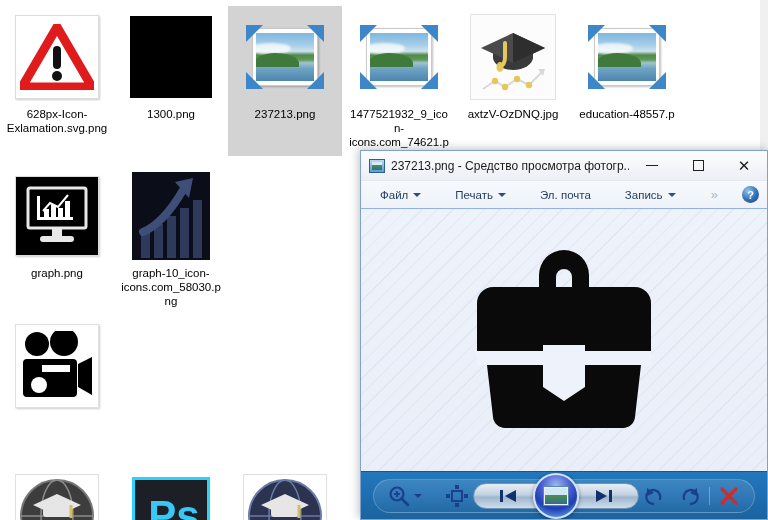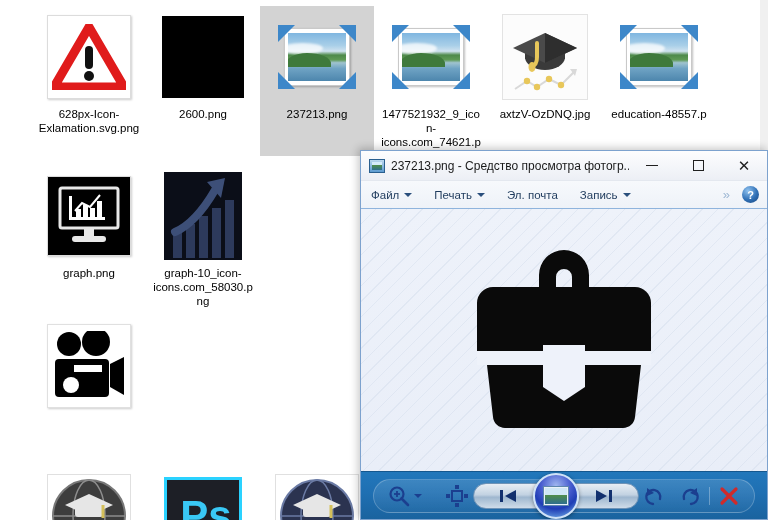--- a/index.html
+++ b/index.html
@@ -13,21 +13,20 @@
   
   #file-grid {
     position: absolute; left: 0; top: 0;
     width: 768px; height: 520px;
     background: #ffffff;
     padding: 6px 0 0 0;
   }
   .grid-row {
     display: flex;
     align-items: flex-start;
-    padding-left: 32px;
   }
   .file-cell {
     width: 114px;
     min-height: 150px;
     padding: 6px 2px 2px 2px;
     display: flex;
     flex-direction: column;
     align-items: center;
     text-align: center;
   }
@@ -168,21 +167,21 @@
   }
   .win-btn.close-btn { font-size: 15px; }
   .glyph-min { display:block; width:12px; height:1px; background:#202020; }
   .glyph-max { display:block; width:11px; height:11px; border:1px solid #202020; }
 
   #pv-toolbar {
     height: 28px; flex:none;
     background: linear-gradient(to bottom,#f7f9fc,#eef2f8);
     border-bottom: 1px solid #8fb4dd;
     display:flex; align-items:center;
-    padding-left: 1px; gap: 4px;
+    padding-left: 10px; gap: 16px;
   }
   .tb-item {
     display:flex; align-items:center; gap:5px;
     font-size:11.5px; color:#1e3a5c; padding: 0 9px; height:22px;
     font-family:"Liberation Sans", sans-serif; white-space:nowrap;
   }
   .caret-down {
     width:0;height:0;border-left:4px solid transparent;border-right:4px solid transparent;
     border-top:4px solid #2a4f7c;
   }
@@ -265,21 +264,21 @@
           </svg>
         </div>
       </div>
       <div class="file-label">628px-Icon-Exlamation.svg.png</div>
     </div>
 
     <div class="file-cell">
       <div class="thumb-box">
         <div class="tn tn-black"></div>
       </div>
-      <div class="file-label">2600.png</div>
+      <div class="file-label">1300.png</div>
     </div>
 
     <div class="file-cell selected">
       <div class="thumb-box">
         <div class="tn tn-photo">
           <div class="frame"></div>
             <div class="pic"></div>
           <span class="corner c-tl"></span>
             <span class="corner c-tr"></span>
           <span class="corner c-bl"></span>

